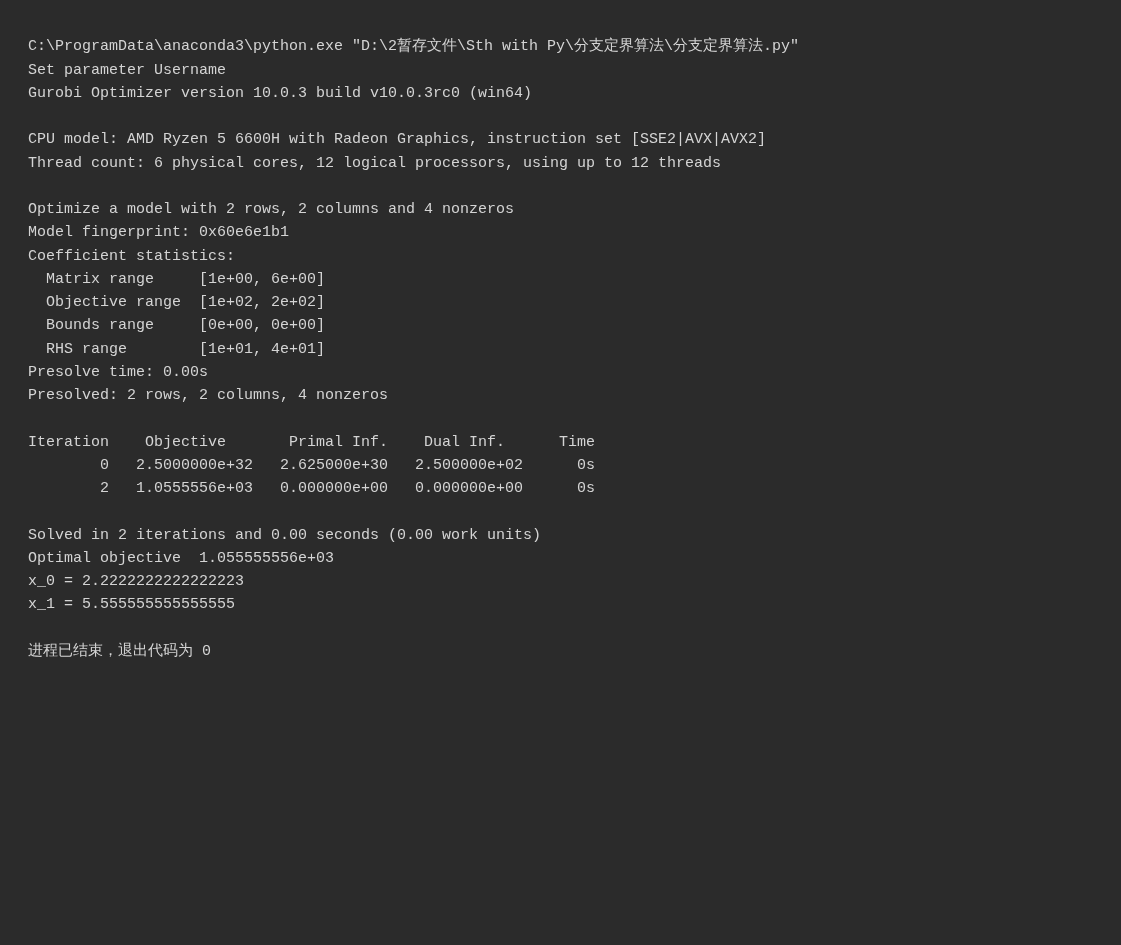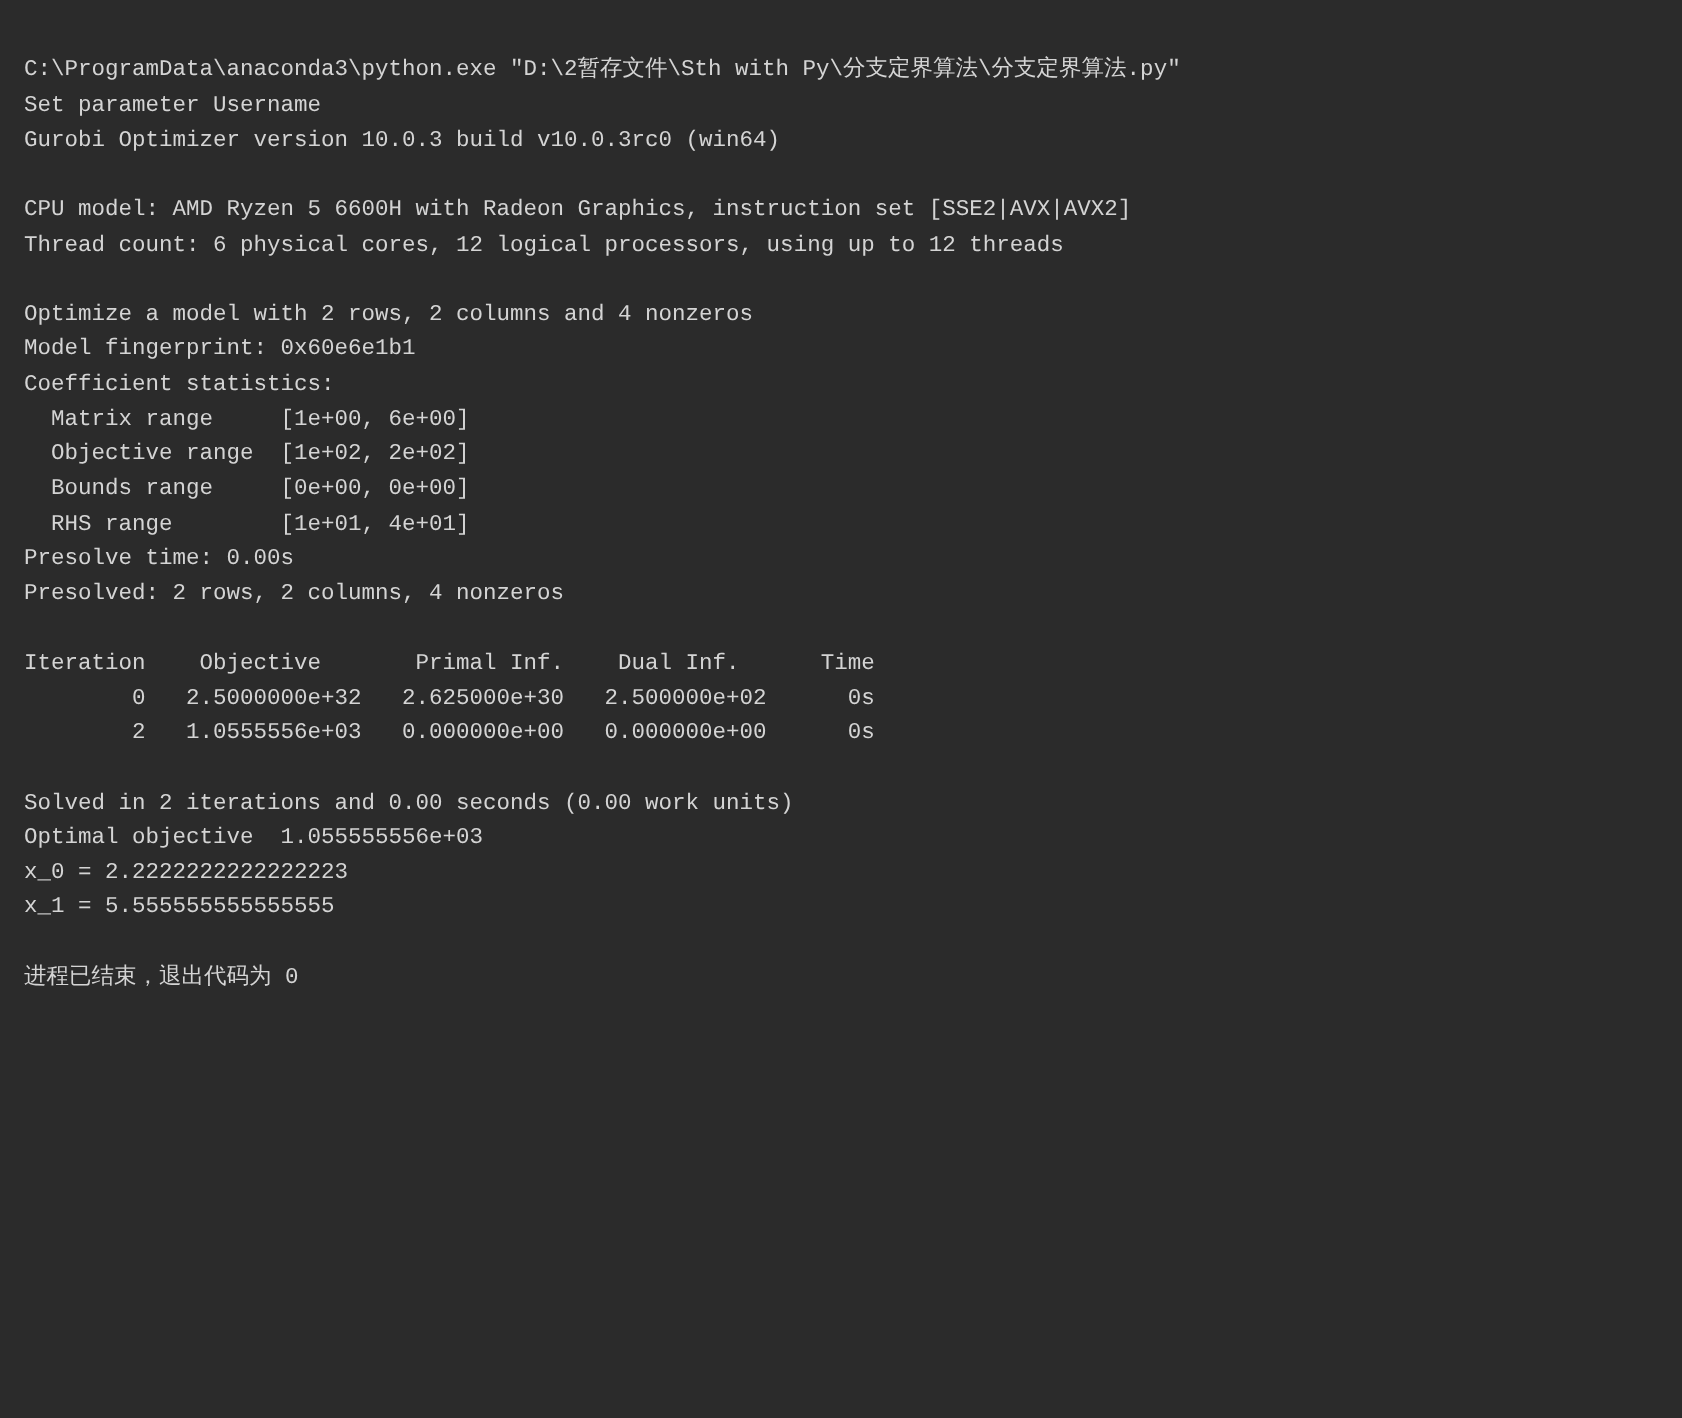--- a/index.html
+++ b/index.html
@@ -14,20 +14,21 @@
       font-size: 15px;
       color: #d4d4d4;
       width: 1121px;
       min-height: 945px;
       padding: 12px 16px;
       line-height: 1.55;
     }
 
     .terminal-output {
       white-space: pre;
+      margin-left: 12px;
     }
 
     .line {
       display: block;
       white-space: pre;
     }
 
     .line-empty {
       display: block;
       height: 1.55em;

